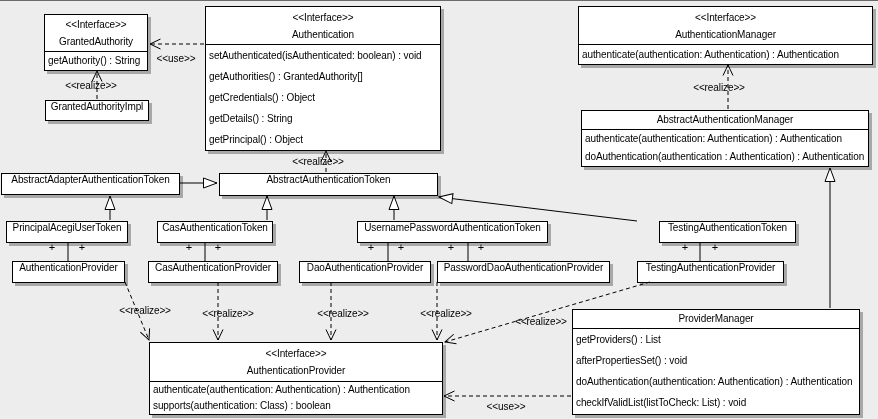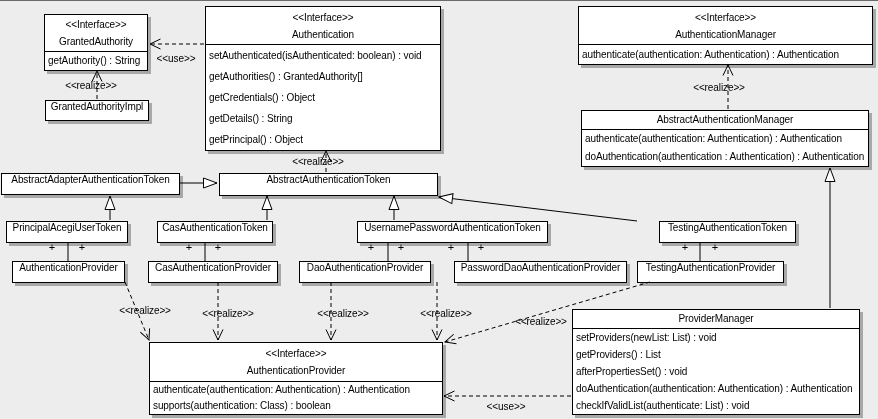--- a/index.html
+++ b/index.html
@@ -150,21 +150,21 @@
   </div>
 
   <div class="box nameonly" style="left:148px;top:260px;width:128px;height:20px">
     <div class="tline">CasAuthenticationProvider</div>
   </div>
 
   <div class="box nameonly" style="left:299px;top:260px;width:130px;height:20px">
     <div class="tline">DaoAuthenticationProvider</div>
   </div>
 
-  <div class="box nameonly" style="left:454px;top:260px;width:171px;height:20px">
+  <div class="box nameonly" style="left:437px;top:260px;width:171px;height:20px">
     <div class="tline">PasswordDaoAuthenticationProvider</div>
   </div>
 
   <div class="box nameonly" style="left:637px;top:260px;width:145px;height:20px">
     <div class="tline">TestingAuthenticationProvider</div>
   </div>
 
   <div class="box" style="left:149px;top:341px;width:292px;height:71px">
     <div class="hdr" style="height:38px">
       <div class="tline">&lt;&lt;Interface&gt;&gt;</div>
@@ -174,25 +174,24 @@
       <div class="m">authenticate(authentication: Authentication) : Authentication</div>
       <div class="m">supports(authentication: Class) : boolean</div>
     </div>
   </div>
 
   <div class="box" style="left:572px;top:308px;width:286px;height:104px">
     <div class="hdr" style="height:18px">
       <div class="tline" style="line-height:18px;height:18px">ProviderManager</div>
     </div>
     <div class="methods">
-      <div class="m">setProviders(newList: List) : void</div>
       <div class="m">getProviders() : List</div>
       <div class="m">afterPropertiesSet() : void</div>
       <div class="m">doAuthentication(authentication: Authentication) : Authentication</div>
-      <div class="m">checkIfValidList(authenticate: List) : void</div>
+      <div class="m">checkIfValidList(listToCheck: List) : void</div>
     </div>
   </div>
 
   <span class="elbl" style="left:176px;top:52px">&lt;&lt;use&gt;&gt;</span>
   <span class="elbl" style="left:91px;top:79px">&lt;&lt;realize&gt;&gt;</span>
   <span class="elbl" style="left:318px;top:155px">&lt;&lt;realize&gt;&gt;</span>
   <span class="elbl" style="left:719px;top:81px">&lt;&lt;realize&gt;&gt;</span>
   <span class="elbl" style="left:145px;top:304px">&lt;&lt;realize&gt;&gt;</span>
   <span class="elbl" style="left:228px;top:307px">&lt;&lt;realize&gt;&gt;</span>
   <span class="elbl" style="left:343px;top:307px">&lt;&lt;realize&gt;&gt;</span>

